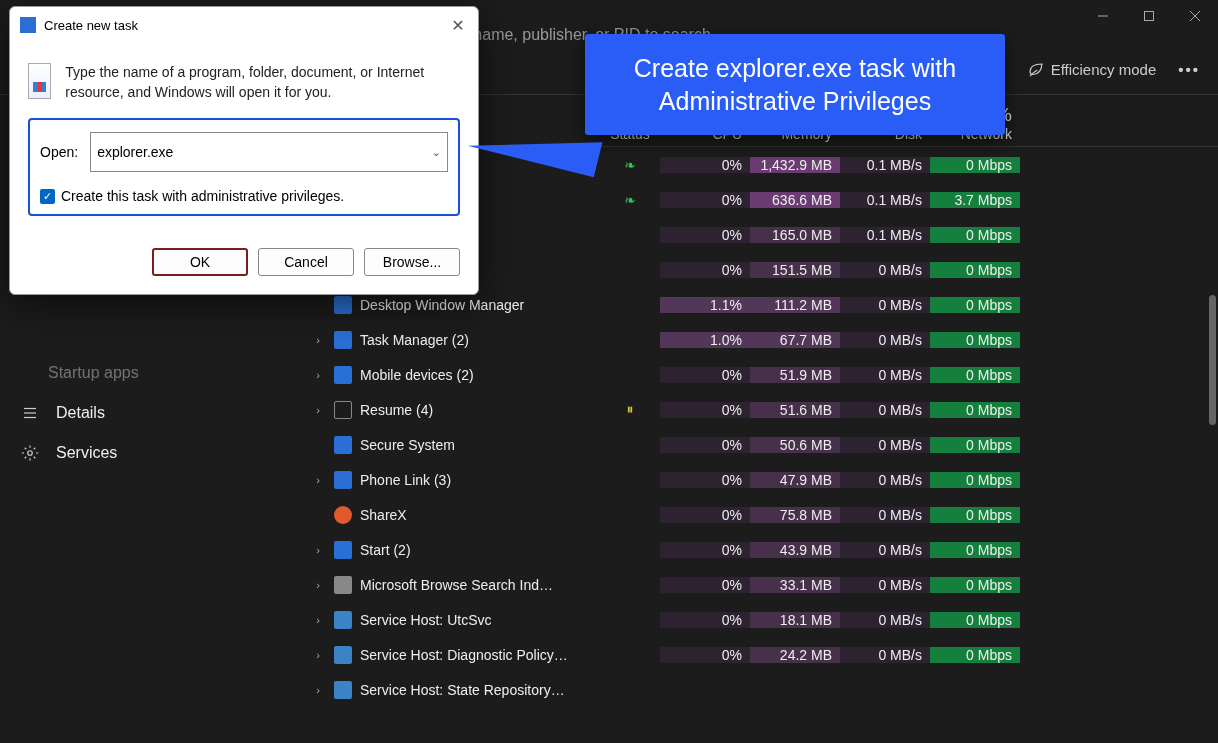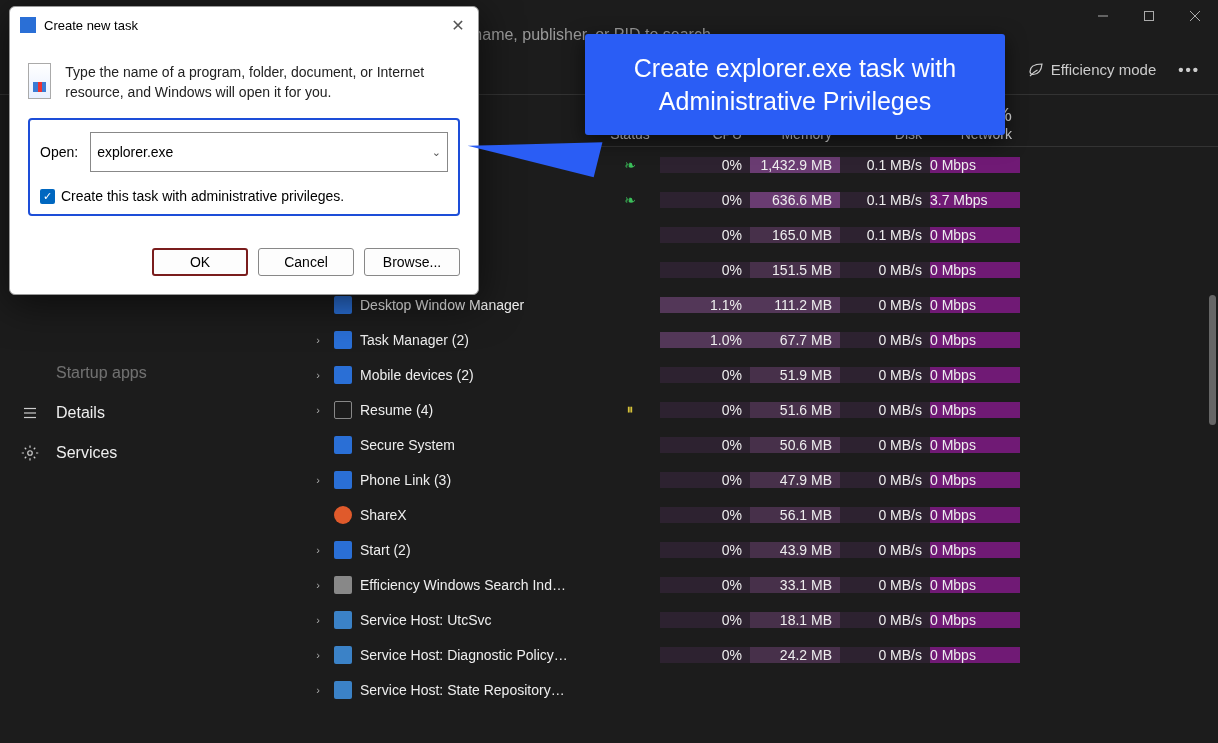--- a/index.html
+++ b/index.html
@@ -53,21 +53,21 @@
   .proc-icon.sharex { background:#e05a2b; border-radius:50%; }
   .proc-icon.devices { background:#2a6fd6; }
   .proc-icon.search { background:#888; }
   .proc-icon.resume { background:transparent; border:1.5px solid #888; }
   .proc-icon.dwm { background:#2a6fd6; }
 
   .cell-cpu, .cell-mem, .cell-disk, .cell-net { padding-right:8px; }
   .cell-cpu  { width:90px; text-align:right; background:#2d2230; }
   .cell-mem  { width:90px; text-align:right; background:#47304a; }
   .cell-disk { width:90px; text-align:right; background:#2d2230; }
-  .cell-net  { width:90px; background:#701a75; }
+  .cell-net  { width:90px; text-align:right; background:#15803d; }
   .cell-status { width:60px; text-align:center; }
 
   .hi-mem { background:#6a3c72 !important; }
   .hi-cpu { background:#533758 !important; }
   .leaf { color:#3bbf5a; }
   .pause { color:#d6c23a; }
 
   .vscroll { position:absolute; right:2px; top:200px; width:7px; height:130px; background:#666; border-radius:4px; }
 
   
@@ -129,21 +129,21 @@
           <path d="M4 20c3-3 6-6 10-8"></path>
         </svg>
       <span>Efficiency mode</span>
     </div>
     <div class="tool dots">•••</div>
   </div>
 
   <div class="tm-body">
     <div class="sidebar">
       <div class="sidebar-spacer-top"></div>
-      <div class="sidebar-item" style="opacity:.4;">
+      <div class="sidebar-item" style="opacity:.4;gap:8px;">
         <span class="ic"></span>
         <span>Startup apps</span>
       </div>
       <div class="sidebar-item">
         <span class="ic">
             <svg class="icon" viewBox="0 0 24 24">
               <line x1="4" y1="6" x2="20" y2="6"></line>
               <line x1="4" y1="12" x2="20" y2="12"></line>
               <line x1="4" y1="18" x2="20" y2="18"></line>
             </svg>
@@ -307,41 +307,41 @@
             <div class="cell-net">0 Mbps</div>
           </div>
           <div class="proc-row">
             <div class="col-name">
               <span class="expander"></span>
               <span class="proc-icon sharex"></span>
               <span>ShareX</span>
             </div>
             <div class="cell-status"></div>
             <div class="cell-cpu ">0%</div>
-            <div class="cell-mem ">56.1 MB</div>
+            <div class="cell-mem ">75.8 MB</div>
             <div class="cell-disk">0 MB/s</div>
             <div class="cell-net">0 Mbps</div>
           </div>
           <div class="proc-row">
             <div class="col-name">
               <span class="expander">›</span>
               <span class="proc-icon dwm"></span>
               <span>Start (2)</span>
             </div>
             <div class="cell-status"></div>
             <div class="cell-cpu ">0%</div>
             <div class="cell-mem ">43.9 MB</div>
             <div class="cell-disk">0 MB/s</div>
             <div class="cell-net">0 Mbps</div>
           </div>
           <div class="proc-row">
             <div class="col-name">
               <span class="expander">›</span>
               <span class="proc-icon search"></span>
-              <span>Efficiency Windows Search Ind…</span>
+              <span>Microsoft Browse Search Ind…</span>
             </div>
             <div class="cell-status"></div>
             <div class="cell-cpu ">0%</div>
             <div class="cell-mem ">33.1 MB</div>
             <div class="cell-disk">0 MB/s</div>
             <div class="cell-net">0 Mbps</div>
           </div>
           <div class="proc-row">
             <div class="col-name">
               <span class="expander">›</span>

